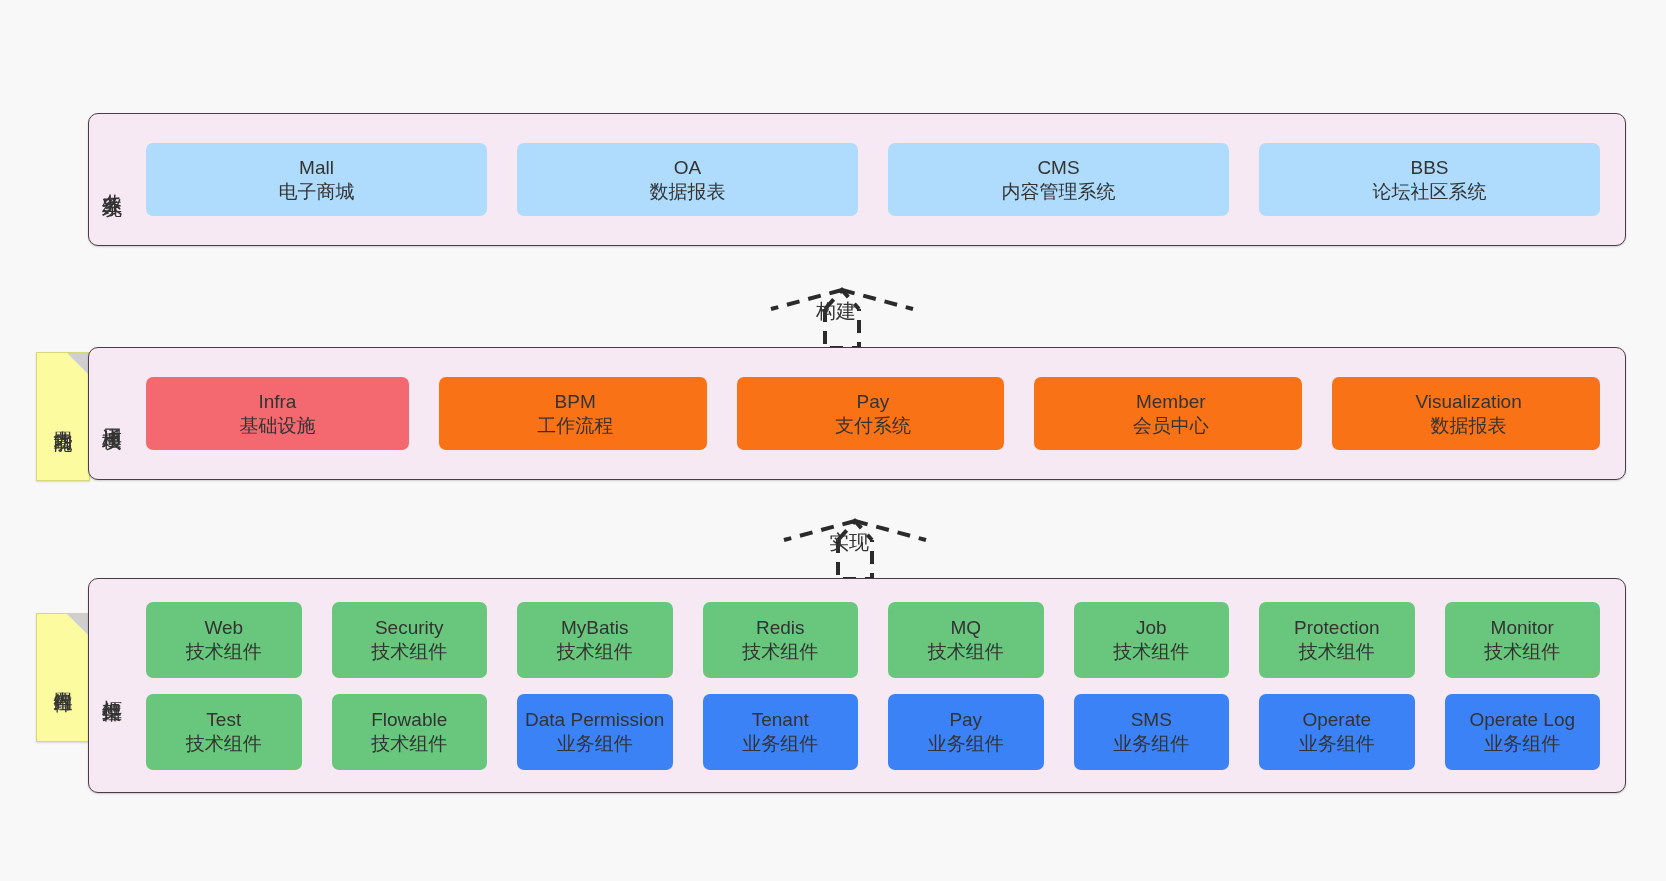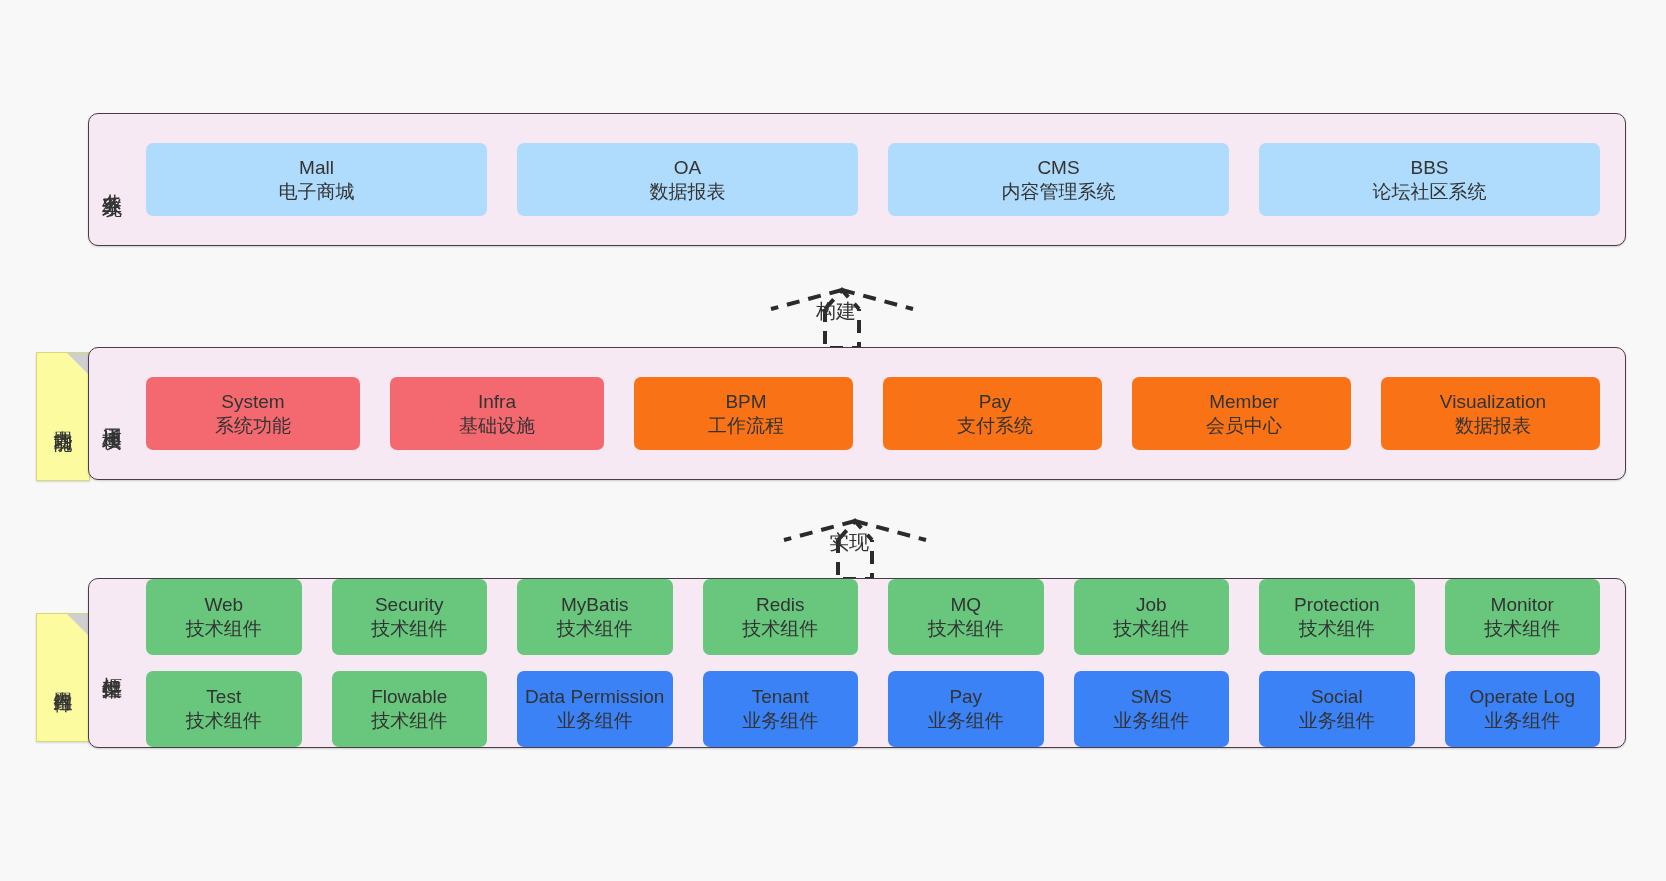--- a/index.html
+++ b/index.html
@@ -190,24 +190,20 @@
   <div class="note" style="left:36px; top:352px; height:129px;">
     <span class="note-fold-edge"></span>
     <span>内置功能</span>
   </div>
 
   <div class="layer" id="layer-common-modules" style="left:88px; top:347px; width:1538px; height:133px;">
     <div class="layer-title">通用模块</div>
     <div class="layer-body">
       <div class="row" style="height:73px;">
         <div class="card c-red">
-          <span class="en">System</span>
-          <span class="cn">系统功能</span>
-        </div>
-        <div class="card c-red">
           <span class="en">Infra</span>
           <span class="cn">基础设施</span>
         </div>
         <div class="card c-pink">
           <span class="en">BPM</span>
           <span class="cn">工作流程</span>
         </div>
         <div class="card c-pink">
           <span class="en">Pay</span>
           <span class="cn">支付系统</span>
@@ -232,21 +228,21 @@
       <path d="M68 53 L68 92 L102 92 L102 53" fill="none" stroke="#2b2b2b" stroke-width="4" stroke-dasharray="13 9"></path>
     </svg>
     <span class="arrow-label">实现</span>
   </div>
 
   <div class="note" style="left:36px; top:613px; height:129px;">
     <span class="note-fold-edge"></span>
     <span>内置组件</span>
   </div>
 
-  <div class="layer" id="layer-framework-components" style="left:88px; top:578px; width:1538px; height:170px;align-items:center;">
+  <div class="layer" id="layer-framework-components" style="left:88px; top:578px; width:1538px; height:215px;align-items:center;">
     <div class="layer-title">框架组件</div>
     <div class="layer-body">
 
       <div class="row" style="height:76px;">
         <div class="card c-green">
           <span class="en">Web</span>
           <span class="cn">技术组件</span>
         </div>
         <div class="card c-green">
           <span class="en">Security</span>
@@ -297,21 +293,21 @@
         </div>
         <div class="card c-lightgreen">
           <span class="en">Pay</span>
           <span class="cn">业务组件</span>
         </div>
         <div class="card c-lightgreen">
           <span class="en">SMS</span>
           <span class="cn">业务组件</span>
         </div>
         <div class="card c-lightgreen">
-          <span class="en">Social</span>
+          <span class="en">Operate</span>
           <span class="cn">业务组件</span>
         </div>
         <div class="card c-lightgreen">
           <span class="en">Operate Log</span>
           <span class="cn">业务组件</span>
         </div>
       </div>
 
     </div>
   </div>

